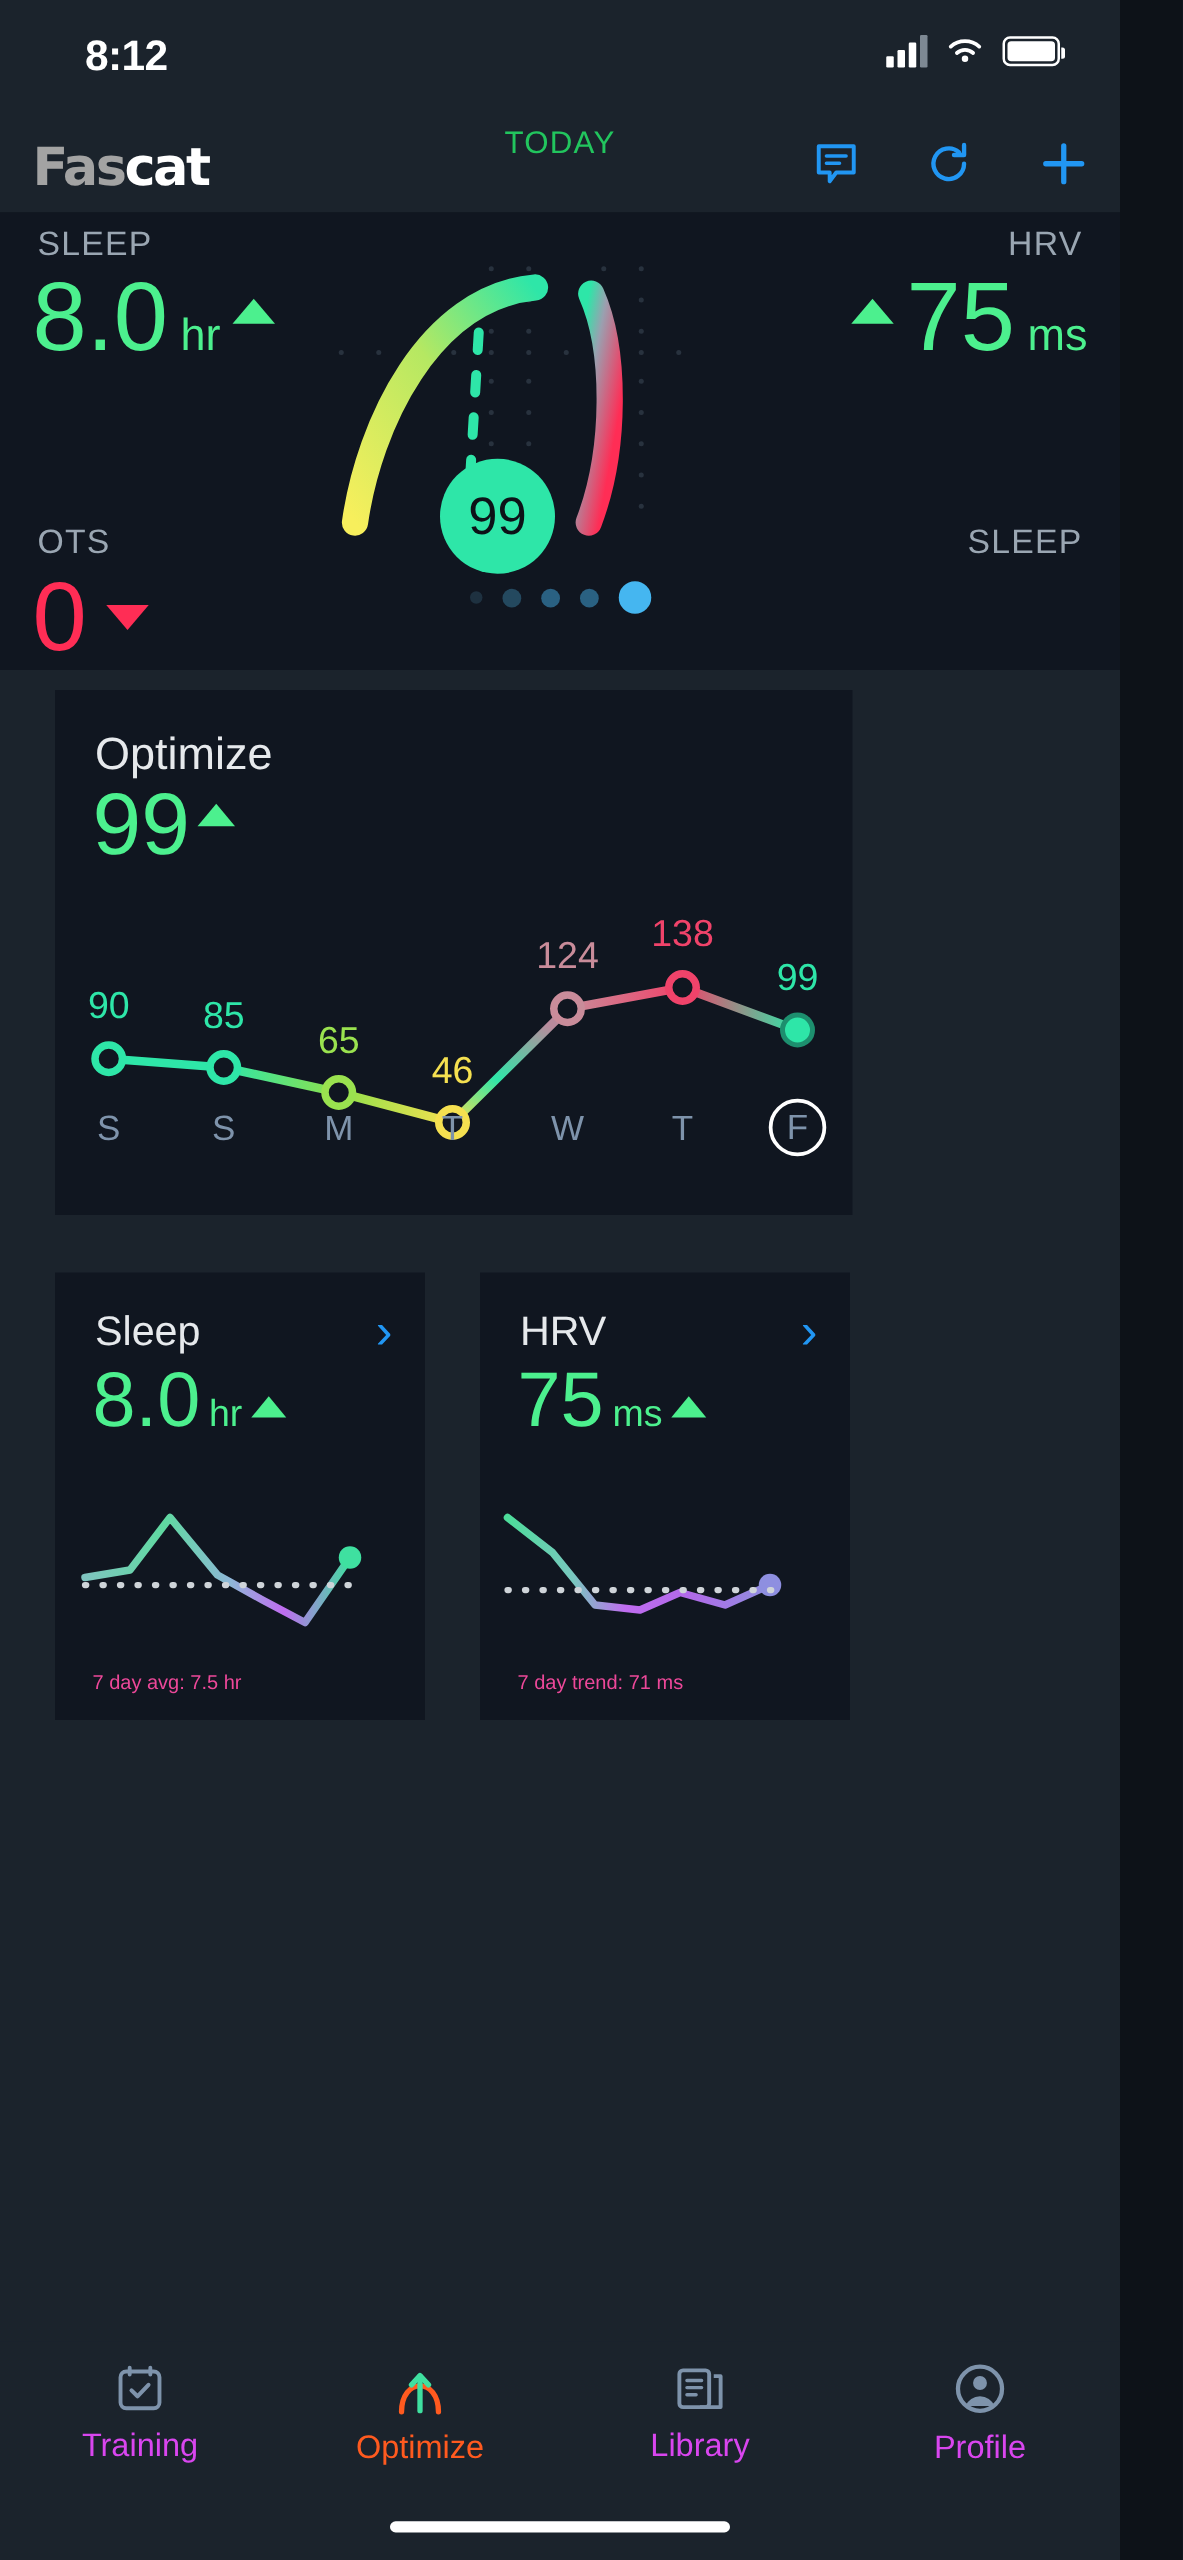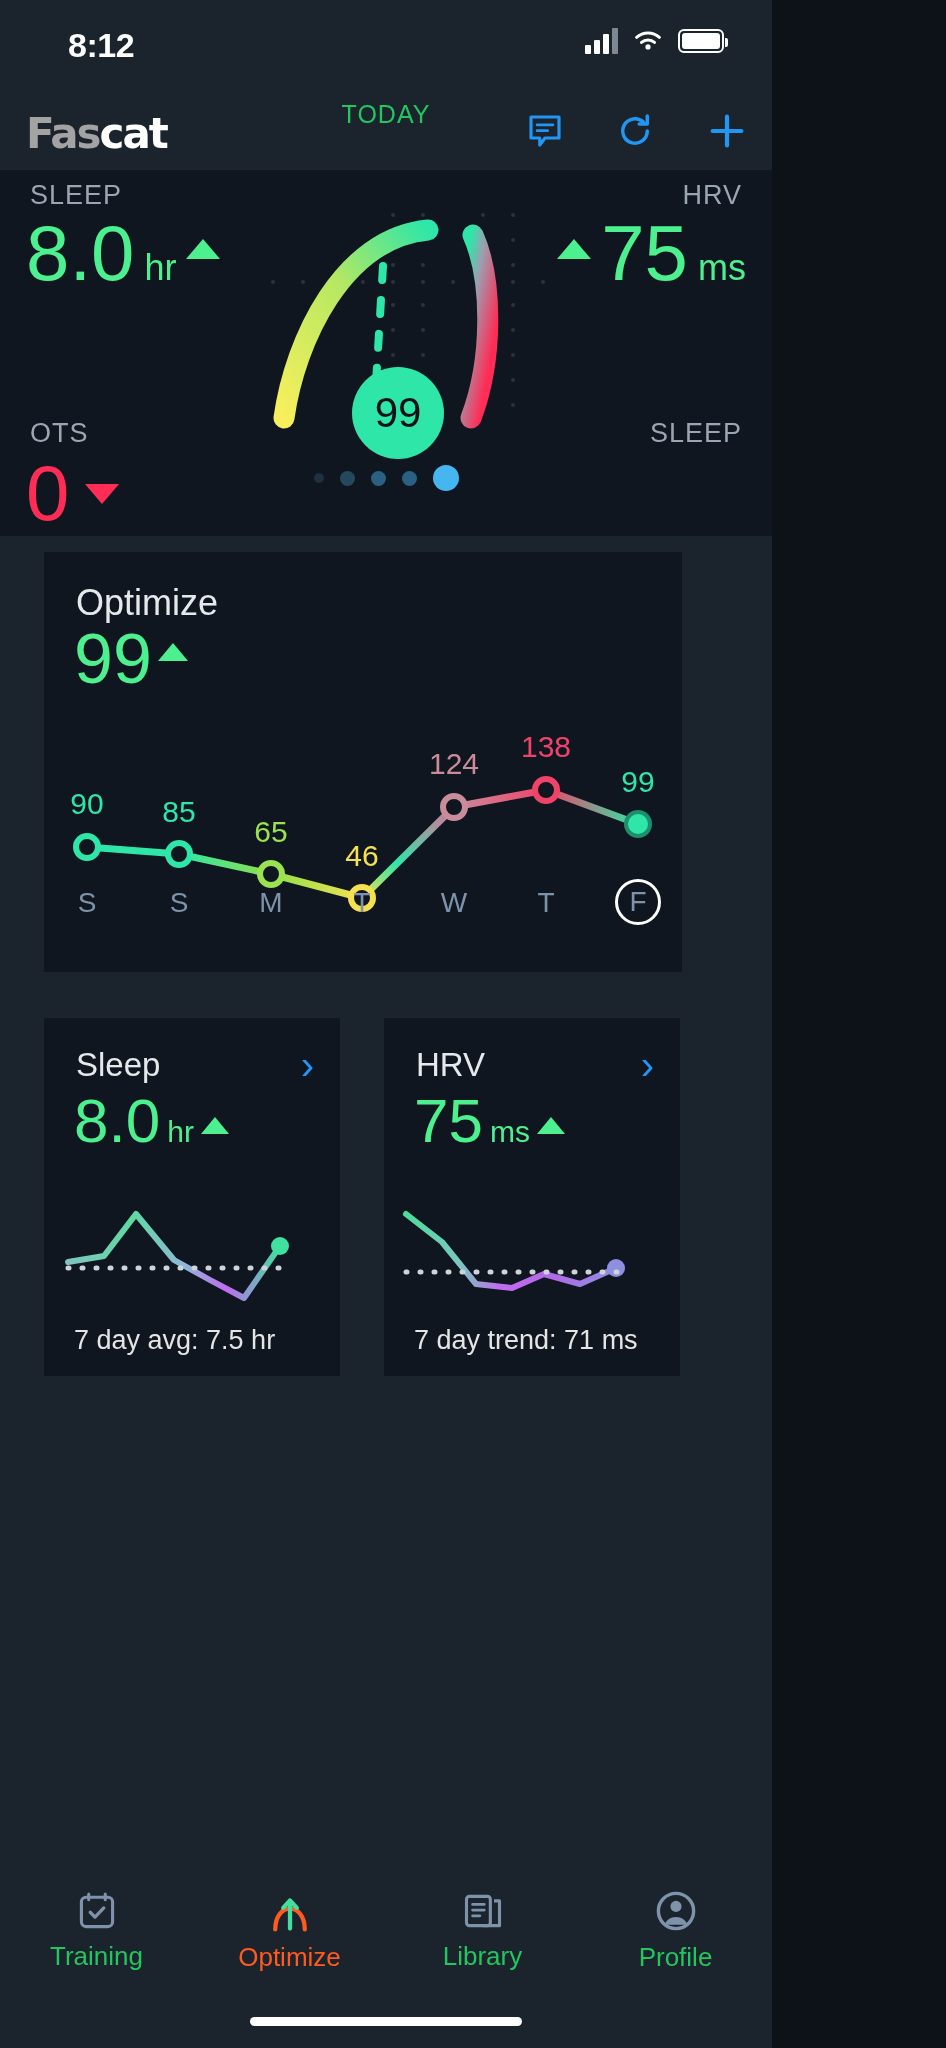--- a/index.html
+++ b/index.html
@@ -4,21 +4,21 @@
 <style>
   * { box-sizing: border-box; margin: 0; padding: 0; }
   html, body {
     width: 946px; height: 2048px;
     background: #0d1218;
     font-family: "Liberation Sans", sans-serif;
     overflow: hidden;
   }
   .phone {
     position: relative;
-    width: 772px; height: 2048px;
+    width: 896px; height: 2048px;
     background: #0d1218;
   }
 
   
   .statusbar {
     position: absolute; top: 0; left: 0; right: 0; height: 92px;
     background: #1b232c;
   }
   .status-time {
     position: absolute; left: 68px; top: 26px;
@@ -182,33 +182,33 @@
   .mini-val .n { font-size: 62px; font-weight: 300; line-height: 62px; }
   .mini-val .u { font-size: 30px; }
   .mini-val .tri {
     width: 0; height: 0; border-left: 14px solid transparent;
     border-right: 14px solid transparent; border-bottom: 17px solid #4cf08e;
     align-self: center; position: relative; top: 4px;
   }
   .mini-chart { position: absolute; left: 0; top: 170px; width: 296px; height: 120px; }
   .mini-foot {
     position: absolute; left: 30px; bottom: 20px;
-    color: #e5e5e5; font-size: 27px;
+    color: #ec4899; font-size: 16px;
   }
 
   
   .tabbar {
     position: absolute; left: 0; right: 0; bottom: 60px; height: 115px;
     background: #1b232c; display: flex;
   }
   .tab {
     flex: 1; display: flex; flex-direction: column;
     align-items: center; justify-content: center; gap: 8px;
   }
-  .tab .lab { font-size: 26px; color: #22c55e; }
+  .tab .lab { font-size: 26px; color: #d946ef; }
   .tab.active .lab { color: #ff5a1f; }
   .homebar {
     position: absolute; left: 50%; transform: translateX(-50%);
     bottom: 22px; width: 272px; height: 9px; border-radius: 5px;
     background: #ffffff;
   }
 </style>
 </head>
 <body>
 

